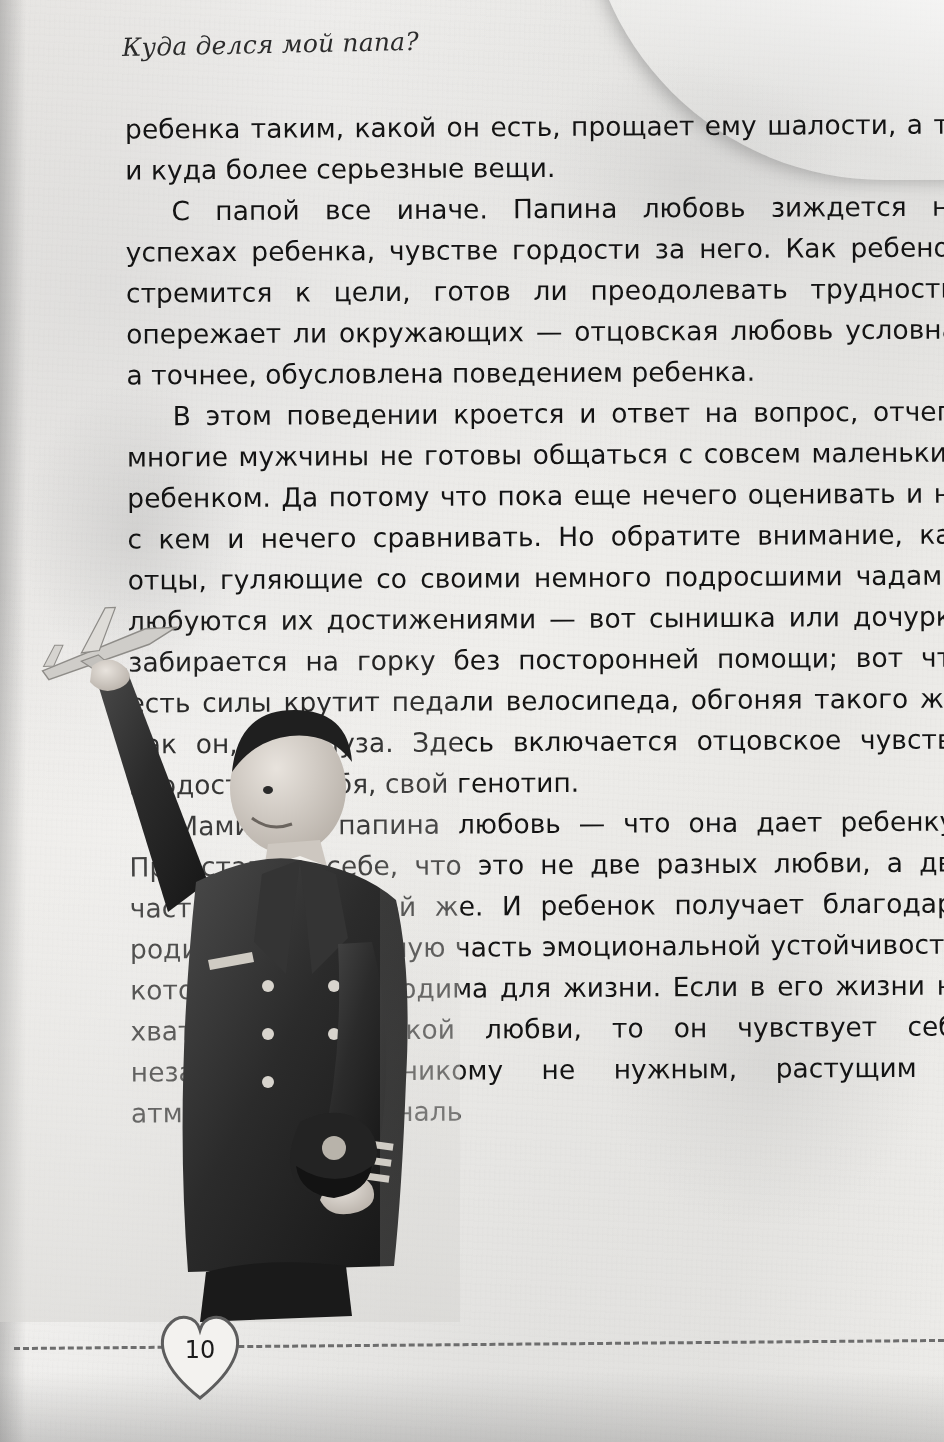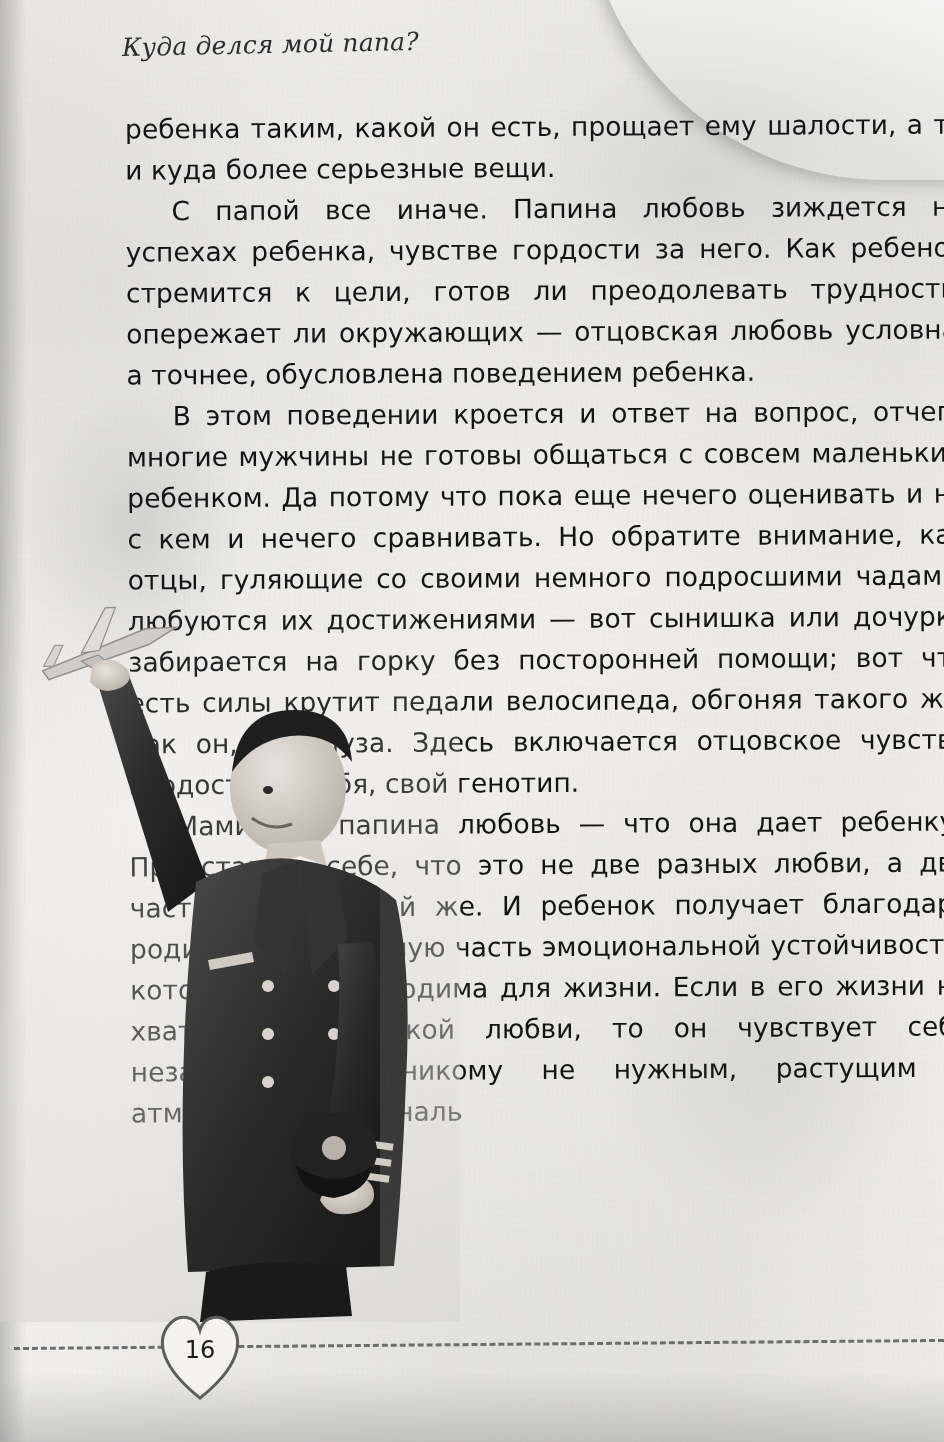--- a/index.html
+++ b/index.html
@@ -245,15 +245,15 @@
     </svg>
   </div>
 
   <div class="dashed-rule"></div>
 
   <div class="heart">
     <svg width="96" height="104" viewBox="0 0 96 104" xmlns="http://www.w3.org/2000/svg">
       <path d="M48 96 C 10 66, 4 40, 16 24 C 27 10, 44 14, 48 28 C 52 14, 69 10, 80 24 C 92 40, 86 66, 48 96 Z" fill="#f3f2ef" stroke="#5d5d5d" stroke-width="3"></path>
     </svg>
   </div>
-  <div class="page-number">16</div>
+  <div class="page-number">10</div>
 
 </div>
 
 </body></html>

